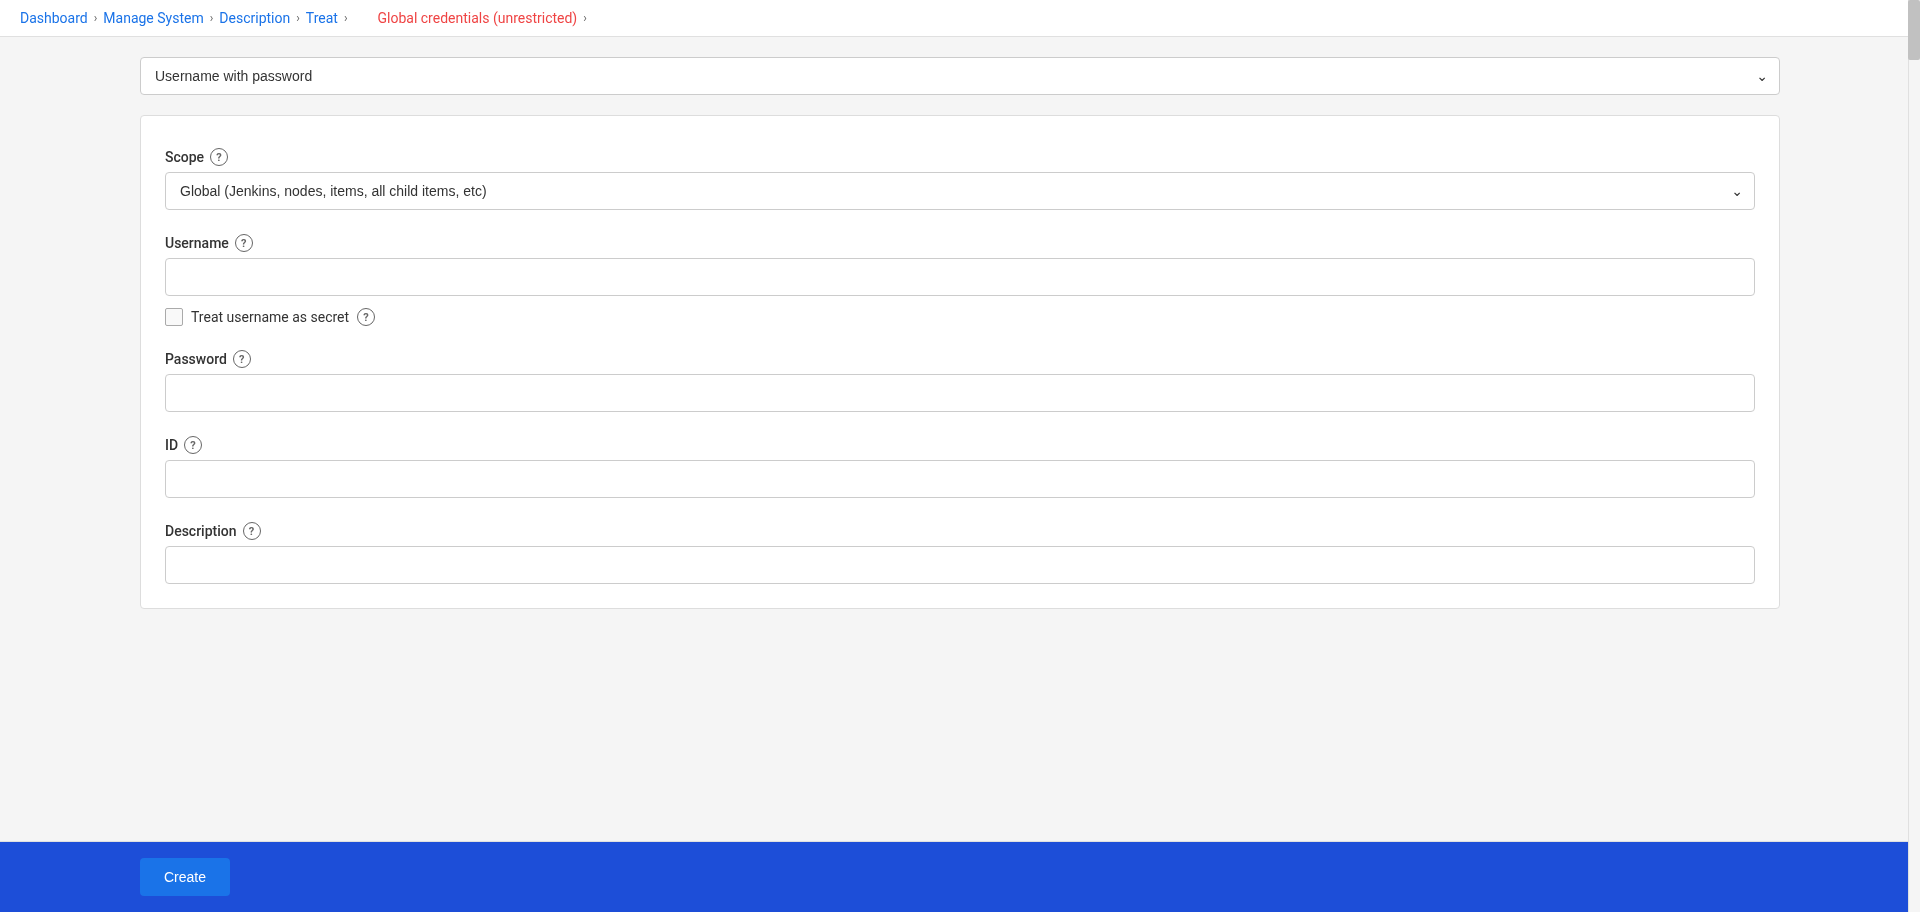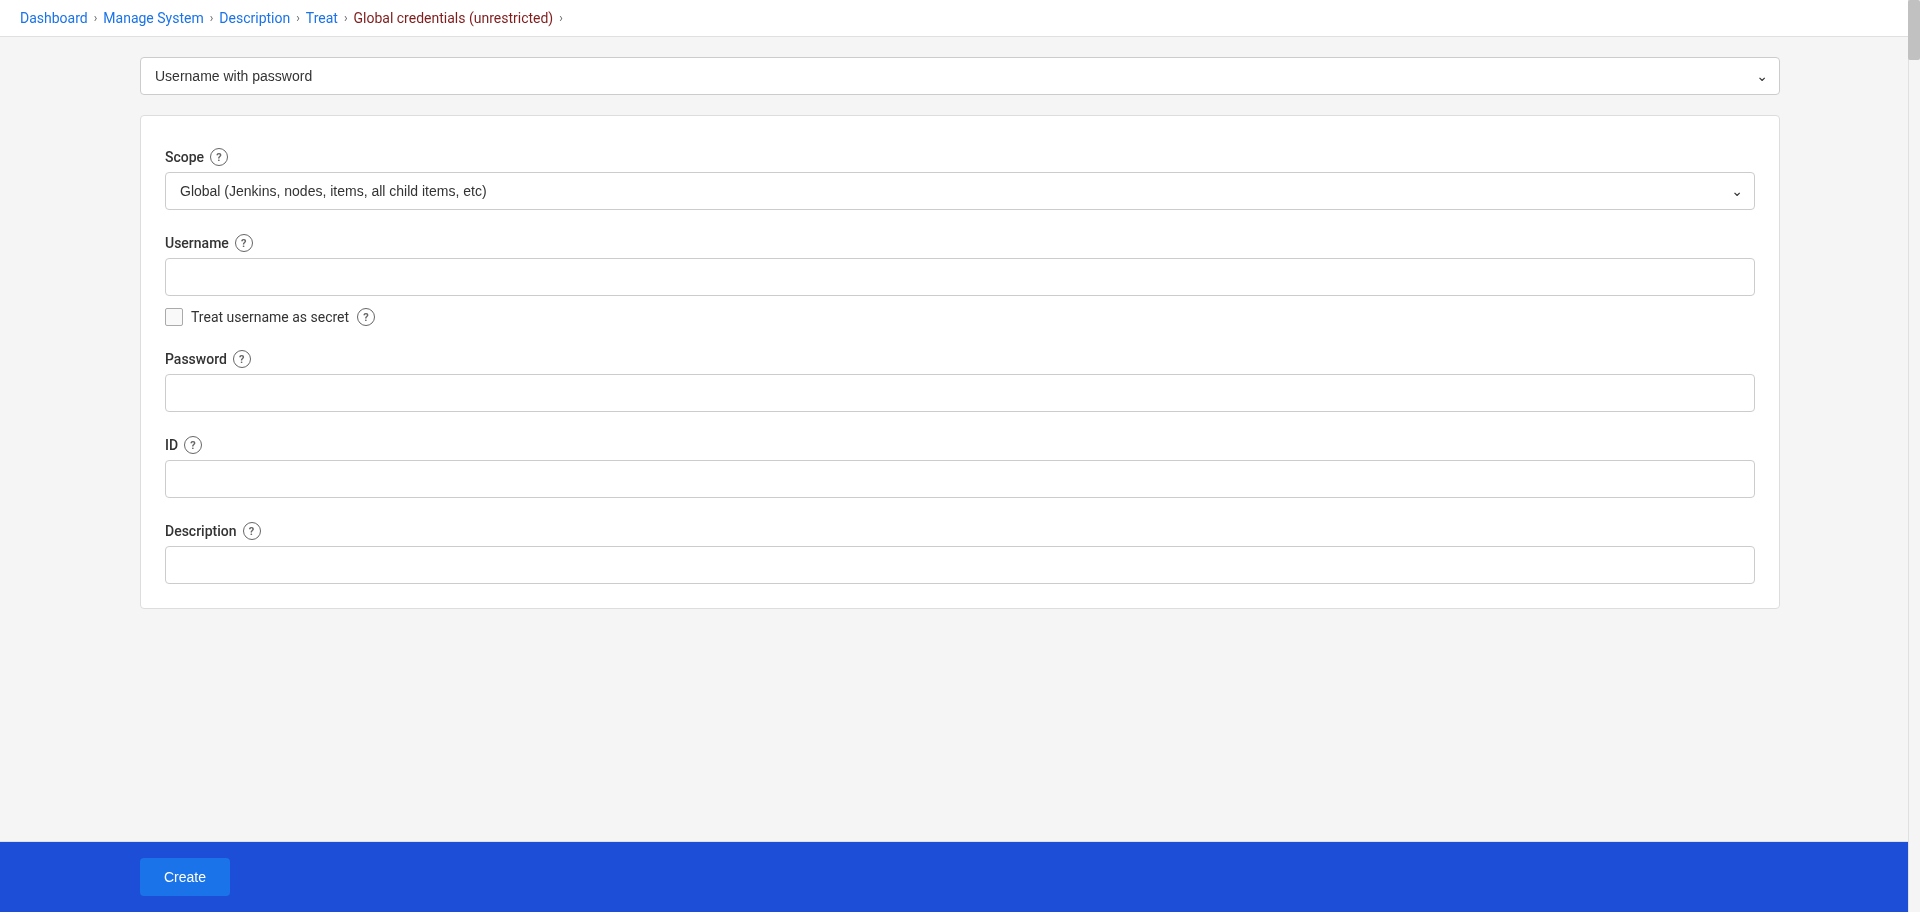--- a/index.html
+++ b/index.html
@@ -43,22 +43,23 @@
       text-decoration: none;
     }
 
     .breadcrumb-separator {
       margin: 0 6px;
       color: #666;
       font-size: 12px;
     }
 
     .breadcrumb-current {
-      color: #7f1d1d;
+      color: #ef4444;
       cursor: default;
+      margin-left: 24px;
     }
 
     
     .main-content {
       padding: 20px 140px;
       background: #f5f5f5;
       flex: 1;
     }
 
     

